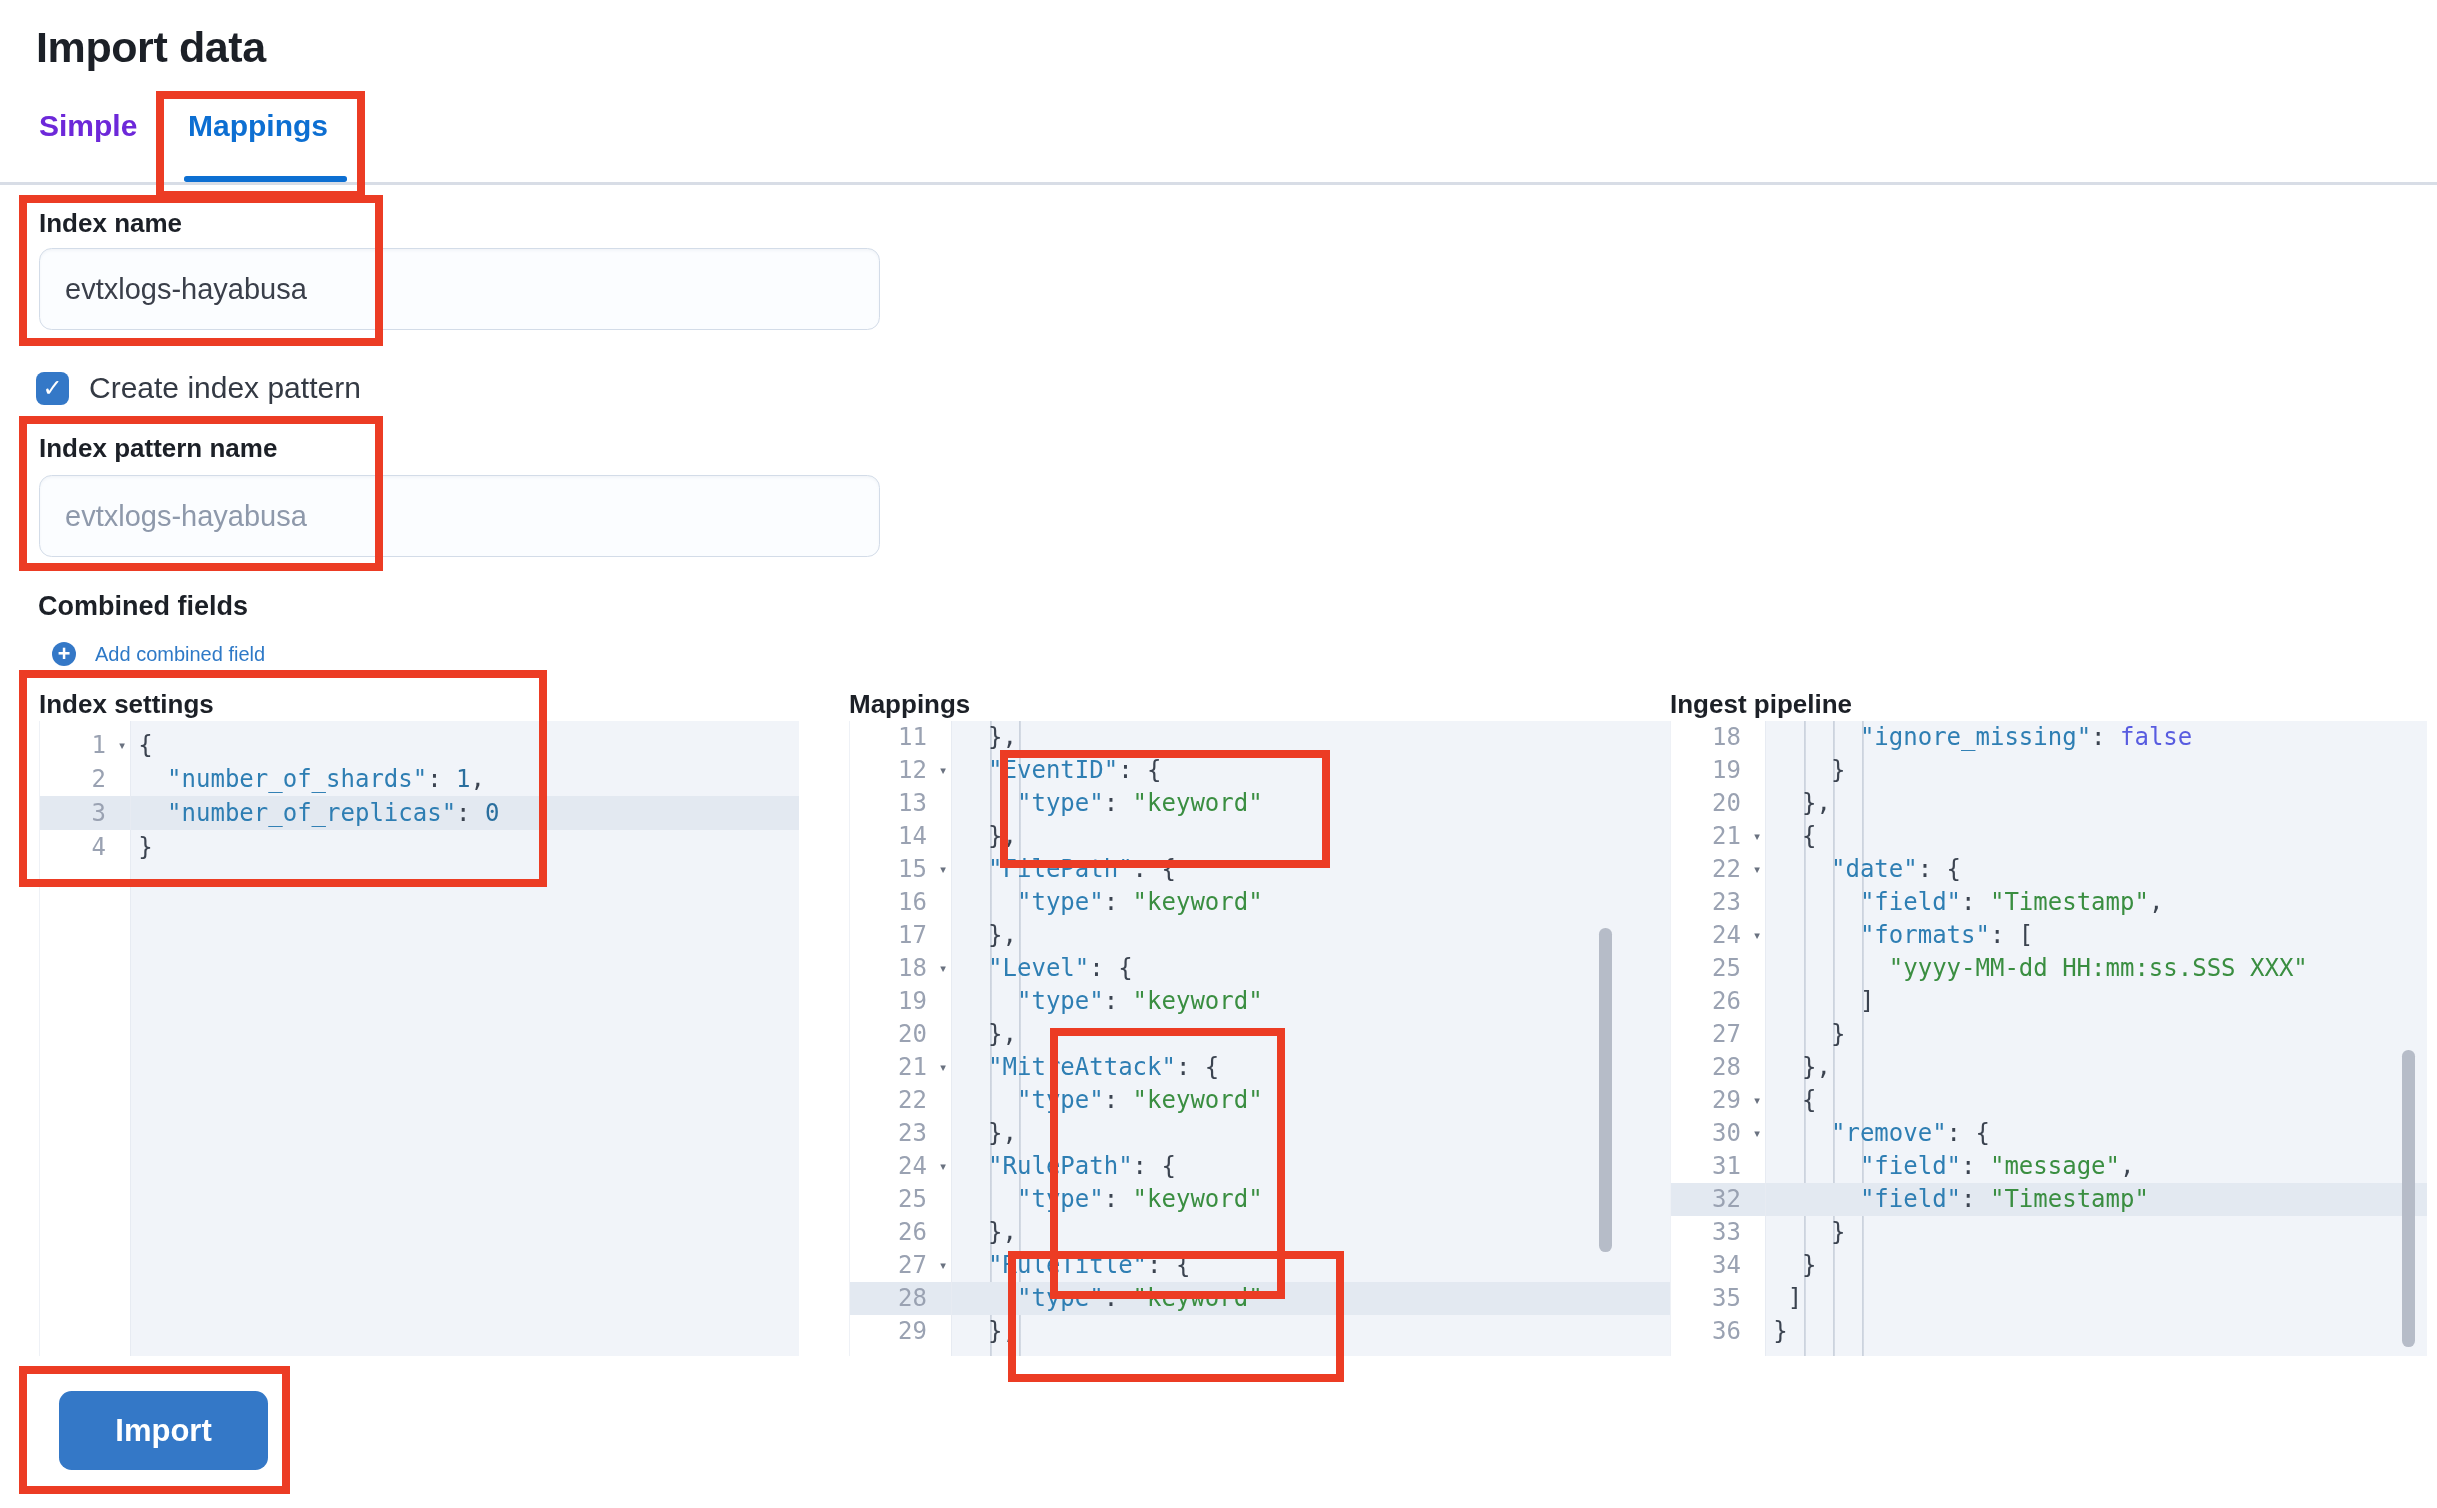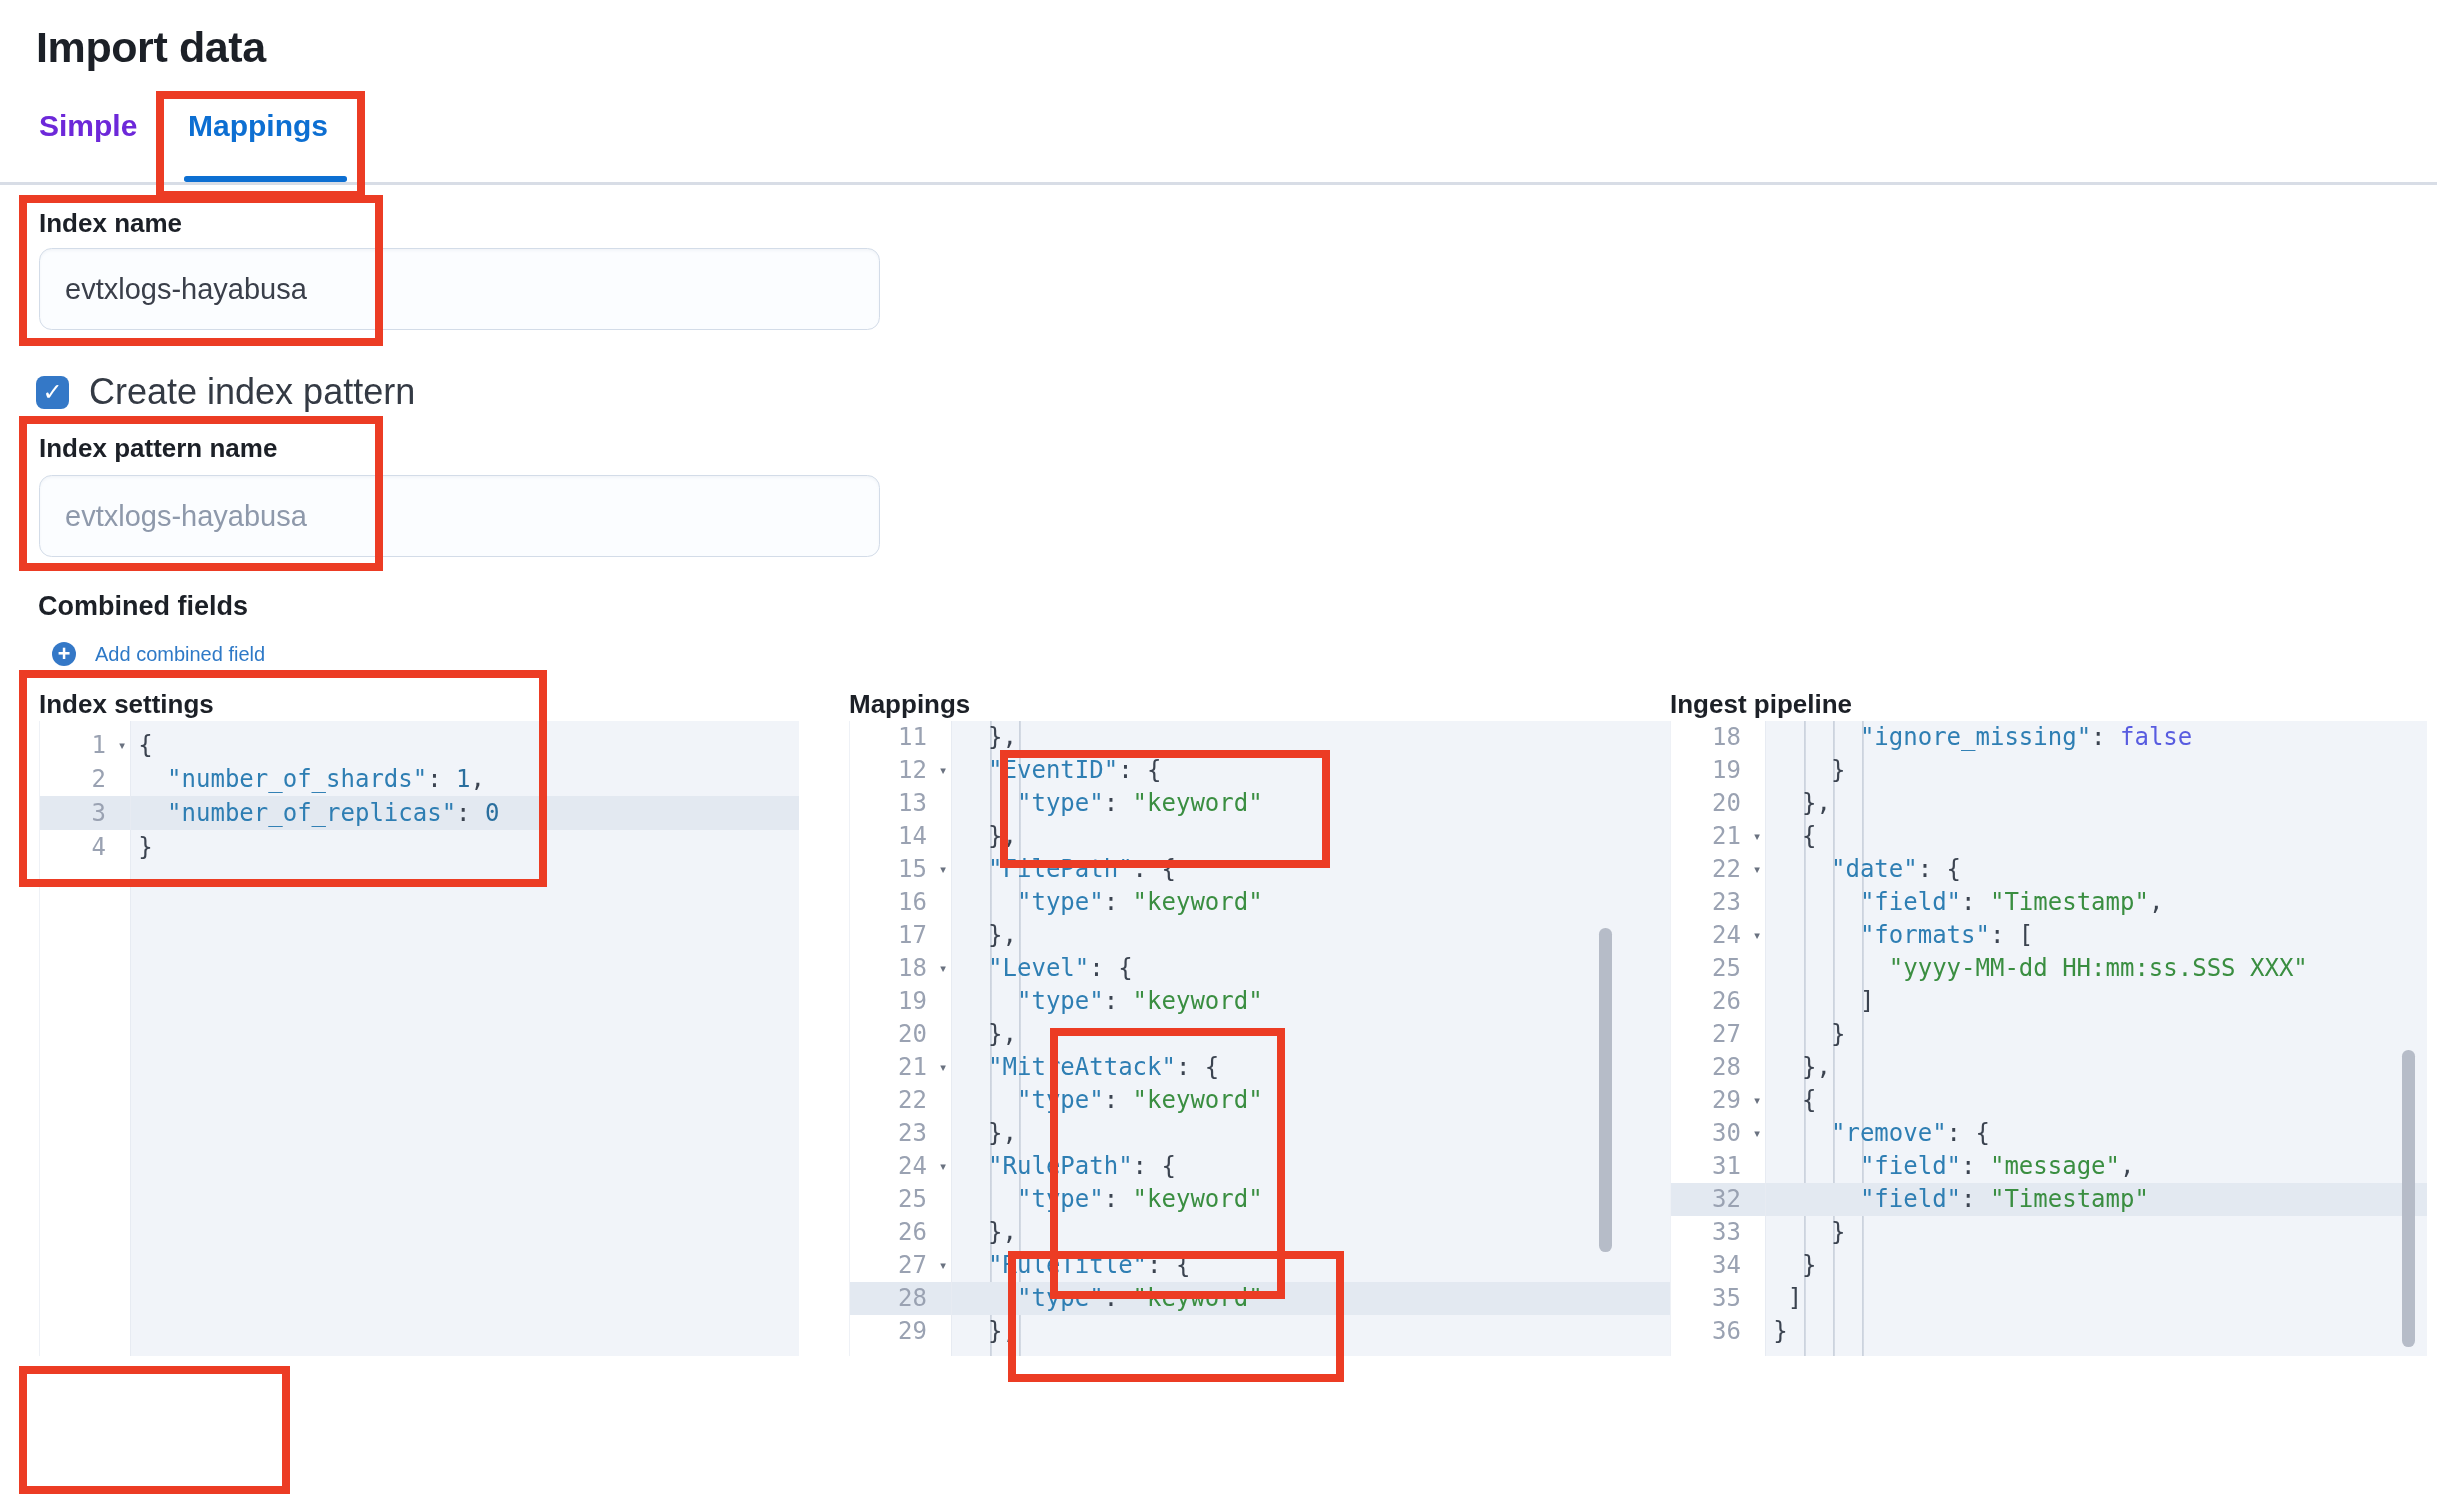--- a/index.html
+++ b/index.html
@@ -34,21 +34,21 @@
   .text-input{left:39px;width:841px;height:82px;border:1.8px solid var(--c-input_border);
     border-radius:12.6px;background:#fbfdff;font-size:29px;color:#3a3f4a;padding:0 25px;outline:none;
     font-family:"Liberation Sans",sans-serif;box-shadow:0 1.8px 2.7px rgba(90,110,140,.06) inset;}
   .text-input::placeholder{color:var(--c-placeholder);opacity:1;}
   #input-index-name{top:248px;}
   #input-index-pattern-name{top:475px;}
 
   #checkbox-row{left:36px;top:371px;display:flex;align-items:center;cursor:pointer;}
   #checkbox{width:33px;height:33px;border-radius:8px;background:var(--c-accent_blue);
     color:#fff;font-size:24px;font-weight:700;display:flex;align-items:center;justify-content:center;}
-  #checkbox-label{margin-left:20px;font-size:36px;color:#343a44;}
+  #checkbox-label{margin-left:20px;font-size:30px;color:#343a44;}
 
   #add-combined-row{left:52px;top:642px;display:flex;align-items:center;cursor:pointer;}
   #plus-icon{width:24px;height:24px;border-radius:50%;background:var(--c-accent_blue);color:#fff;
     font-size:21.6px;font-weight:700;display:flex;align-items:center;justify-content:center;line-height:1;}
   #add-combined-label{margin-left:19px;font-size:20px;font-weight:500;color:var(--c-link_blue);}
 
   .editor{top:721px;height:635px;display:flex;overflow:hidden;}
   #editor-0{left:39px;width:760px;}
   #editor-1{left:849px;width:912px;}
   #editor-2{left:1670px;width:757px;}
@@ -235,20 +235,21 @@
         <div class="row">    }</div>
         <div class="row">  }</div>
         <div class="row"> ]</div>
         <div class="row">}</div>
       </div>
     </div>
 
   <div id="scrollbar-mappings" class="abs scrollbar"></div>
   <div id="scrollbar-ingest" class="abs scrollbar"></div>
 
+  <button id="import-button" class="abs">Import</button>
 
   <div id="rb-advanced" class="abs rbox"></div>
   <div id="rb-index-name" class="abs rbox"></div>
   <div id="rb-index-pattern" class="abs rbox"></div>
   <div id="rb-index-settings" class="abs rbox"></div>
   <div id="rb-eventid" class="abs rbox"></div>
   <div id="rb-ruletitle" class="abs rbox"></div>
   <div id="rb-remove" class="abs rbox"></div>
   <div id="rb-import" class="abs rbox"></div>
 

